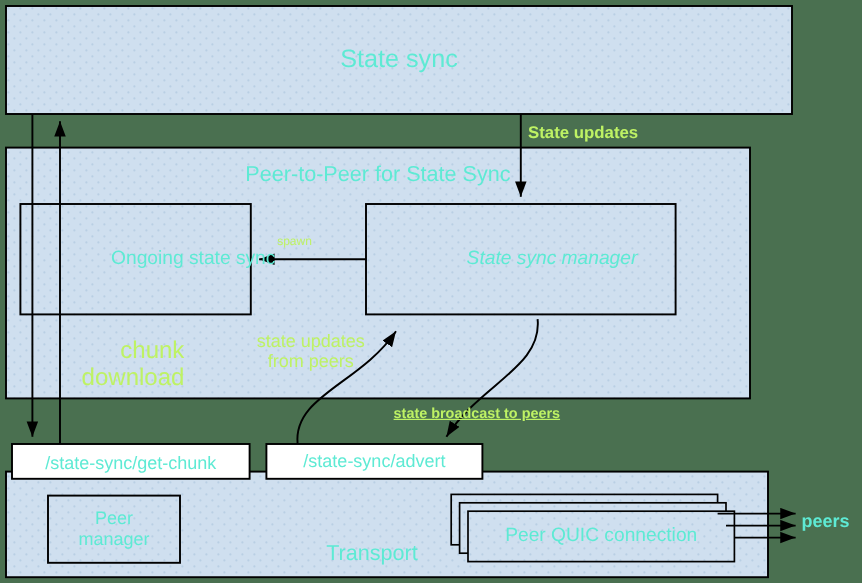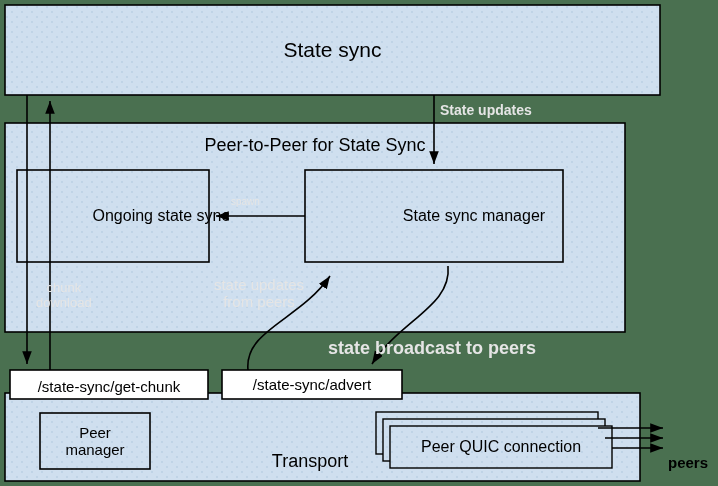--- a/index.html
+++ b/index.html
@@ -26,28 +26,28 @@
     left: 0; top: 0;
     width: 718px;
     height: 486px;
   }
   .box-label {
     position: absolute;
     display: flex;
     align-items: center;
     justify-content: center;
     text-align: center;
-    color: #000000;
+    color: #5eead4;
     white-space: pre-line;
     pointer-events: none;
     line-height: 1.15;
   }
   .edge-label {
     position: absolute;
-    color: #e5e5e5;
+    color: #bef264;
     text-align: center;
     white-space: pre-line;
     line-height: 1.15;
   }
   .lbl-bold { font-weight: bold; }
 </style>
 </head>
 <body>
 
 <div id="diagram-root">
@@ -99,40 +99,40 @@
     <path d="M605,438 L663,438" fill="none" stroke="#000000" stroke-width="1.6" marker-end="url(#arrow)"></path>
     <path d="M612,448 L663,448" fill="none" stroke="#000000" stroke-width="1.6" marker-end="url(#arrow)"></path>
   </svg>
 
   <div class="box-label" style="left:5px; top:5px; width:655px; height:90px; font-size:21px;">State sync</div>
 
   <div class="box-label" style="left:5px; top:128px; width:620px; height:34px; font-size:18px;">Peer-to-Peer for State Sync</div>
 
   <div class="box-label" style="left:17px; top:170px; width:192px; height:92px; font-size:16px;padding-left:48px;">Ongoing state sync</div>
 
-  <div class="box-label" style="left:319px; top:170px; width:310px; height:92px; font-size:16px;">State sync manager</div>
+  <div class="box-label" style="left:305px; top:170px; width:310px; height:92px; font-size:16px;font-style:italic;">State sync manager</div>
 
   <div class="box-label" style="left:10px; top:370px; width:198px; height:33px; font-size:15px;">/state-sync/get-chunk</div>
 
   <div class="box-label" style="left:222px; top:370px; width:180px; height:29px; font-size:15px;">/state-sync/advert</div>
 
   <div class="box-label" style="left:255px; top:447px; width:110px; height:28px; font-size:18px;">Transport</div>
 
   <div class="box-label" style="left:40px; top:413px; width:110px; height:56px; font-size:15px;">Peer
 manager</div>
 
   <div class="box-label" style="left:390px; top:426px; width:222px; height:42px; font-size:16px;">Peer QUIC connection</div>
 
-  <div class="box-label lbl-bold" style="left:668px; top:424px; width:50px; height:22px; font-size:15px; justify-content:flex-start;margin-top:28px;">peers</div>
+  <div class="box-label lbl-bold" style="left:668px; top:424px; width:50px; height:22px; font-size:15px; justify-content:flex-start;">peers</div>
 
   <div class="edge-label lbl-bold" style="left:440px; top:102px; font-size:14px;">State updates</div>
 
   <div class="edge-label" style="left:231px; top:196px; font-size:10px;">spawn</div>
 
-  <div class="edge-label" style="left:36px; top:281px; font-size:13px; text-align:center;">chunk
+  <div class="edge-label" style="left:68px; top:281px; font-size:20px; text-align:right;">chunk
 download</div>
 
   <div class="edge-label" style="left:196px; top:276px; width:126px; font-size:15px;">state updates
 from peers</div>
 
-  <div class="edge-label lbl-bold" style="left:328px; top:338px; font-size:18px; text-align:center;">state broadcast to peers</div>
+  <div class="edge-label lbl-bold" style="left:328px; top:338px; font-size:12px; text-align:center;text-decoration:underline;">state broadcast to peers</div>
 
 </div>
 
 </body></html>

